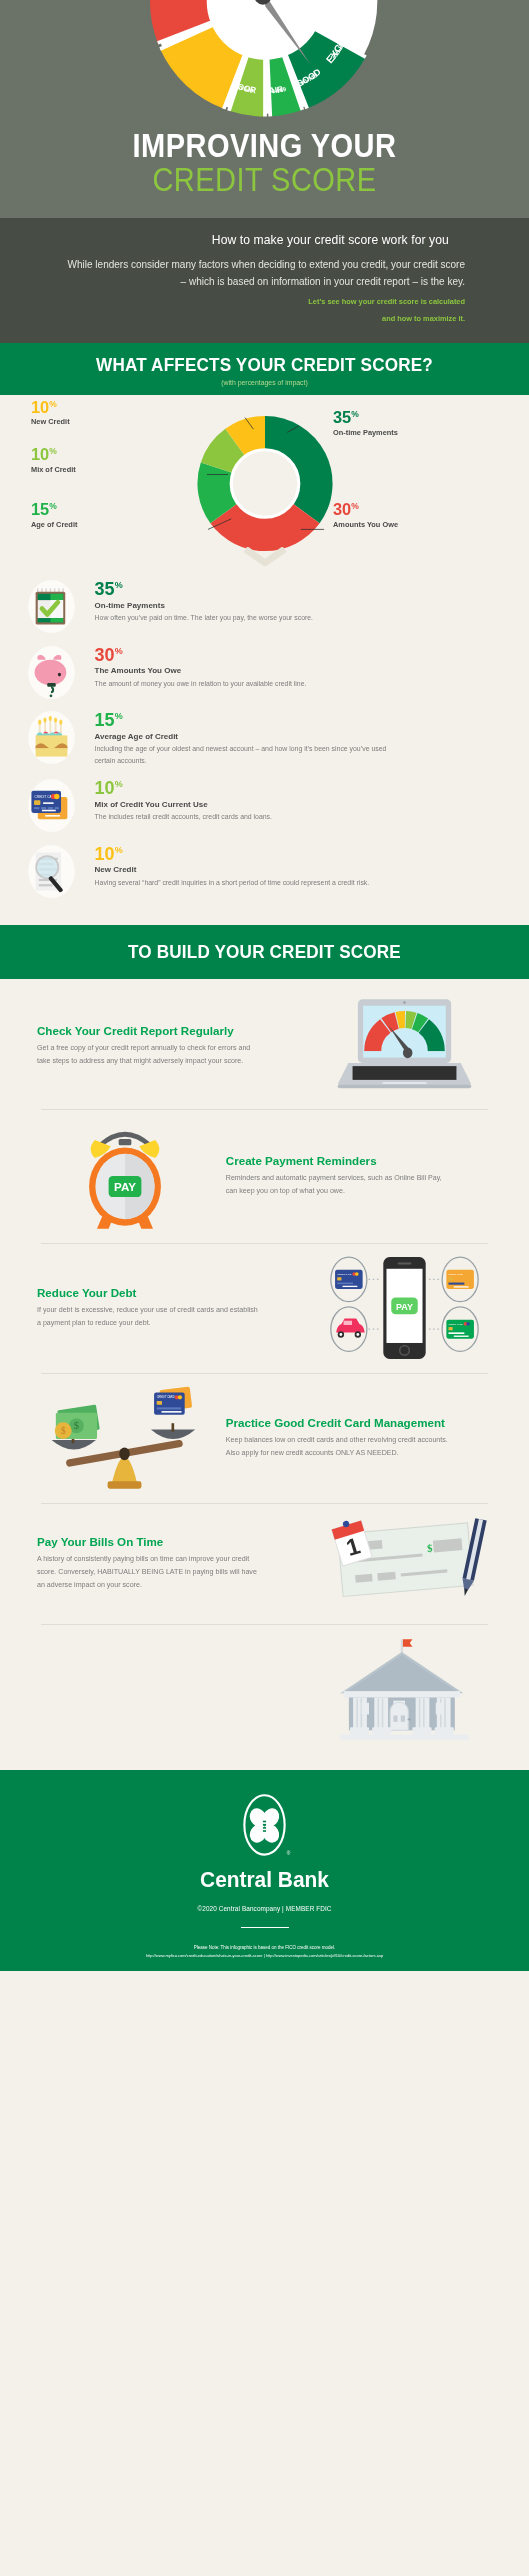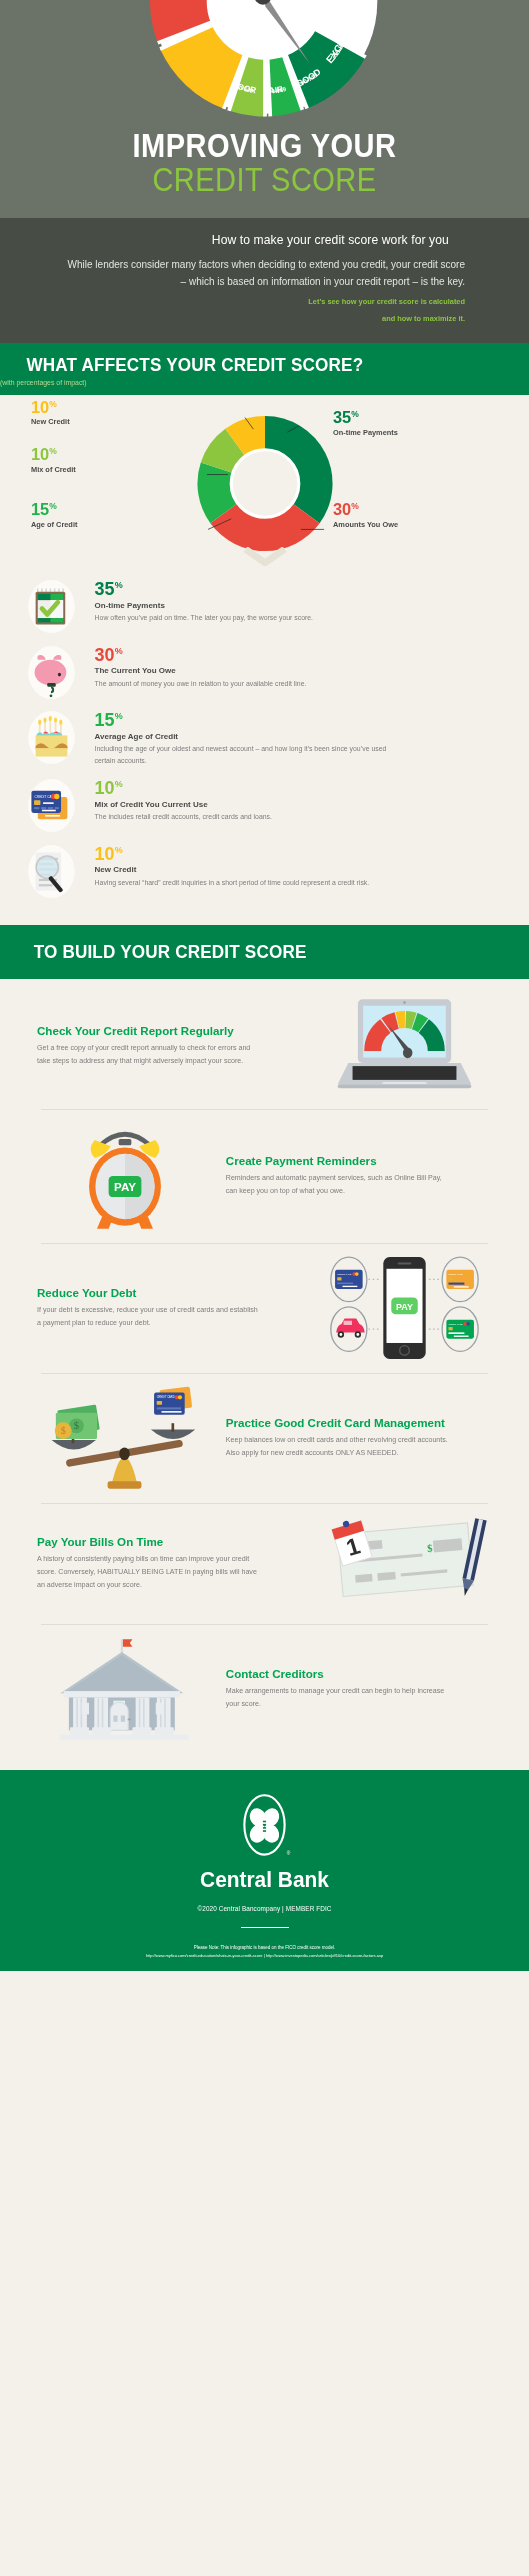--- a/index.html
+++ b/index.html
@@ -37,21 +37,21 @@
   .intro { background: #474c44; padding: 13.8px 64px 18px; text-align: right; }
   .intro-head {
     color: #fff; font-size: 13.2px; font-weight: normal;
     margin-bottom: 8.5px; letter-spacing: 0.1px;
     transform: scaleX(0.92); transform-origin: center;
   }
   .intro-body { color: #e4e6e1; font-size: 10px; line-height: 1.75; }
   .intro-cta { color: #8cc63f; font-size: 7.4px; font-weight: bold; line-height: 1.65; margin-top: 4.8px; }
 
   
-  .section-bar { background: #00834a; padding: 11.6px 0 9.5px; text-align: left; }
+  .section-bar { background: #00834a; padding: 11.6px 0 9.5px; text-align: center; }
   .section-bar.tall { padding: 16px 8px 16px; }
   .section-title {
     color: #fff; font-size: 19px; font-weight: bold; letter-spacing: 0.2px;
     font-family: "Liberation Sans Narrow","Liberation Sans", sans-serif;
     transform: scaleX(0.9); transform-origin: center;
   }
   .section-sub { color: #b7d98f; font-size: 6.9px; margin-top: 2.6px; }
 
   
   .donut-block { background: #f4f1ea; padding: 13.8px 0 3.2px; position: relative; height: 175px; }
@@ -276,21 +276,21 @@
           <ellipse cx="46" cy="52" rx="30" ry="24" fill="#f49ab0"></ellipse>
           <path d="M60 42 q14 6 12 18 q-2 10 -14 12 Z" fill="#f79bb2"></path>
           <ellipse cx="63" cy="56" rx="3" ry="3.4" fill="#2d2d2d"></ellipse>
           <rect x="40" y="72" width="16" height="7" rx="2" fill="#23452f"></rect>
           <path d="M47 80 q4 0 4 5 q0 4 -4 4" stroke="#1e5c3a" stroke-width="4" fill="none"></path>
           <circle cx="47" cy="96" r="2.6" fill="#1e5c3a"></circle>
         </svg>
       </div>
       <div class="factor-txt">
         <div class="factor-pct" style="color:#e8483c;"><span>30</span><sup>%</sup></div>
-        <div class="factor-name">The Current You Owe</div>
+        <div class="factor-name">The Amounts You Owe</div>
         <div class="factor-desc">The amount of money you owe in relation to your available credit line.</div>
       </div>
     </div>
 
     <div class="factor">
       <div class="factor-icon">
         <svg width="51" height="55" viewBox="0 0 96 104">
           <ellipse cx="48" cy="52" rx="44" ry="50" fill="#fcfbf7"></ellipse>
           <g>
             <rect x="24" y="26" width="3.5" height="20" fill="#f3e3c3"></rect>
@@ -550,24 +550,20 @@
             <rect x="288" y="6" width="8" height="116" fill="#dfe3ea"></rect>
             <path d="M 281 122 l11 30 l11 -30 Z" fill="#5a6a8c"></path>
             <path d="M 289 140 l3 14 l3 -14 Z" fill="#2d2d2d"></path>
           </g>
         </svg>
       </div>
     </div>
     <div class="tip-divider"></div>
 
     <div class="tip reverse">
-      <div class="tip-body">
-        <div class="tip-title">Contact Creditors</div>
-        <div class="tip-desc">Make arrangements to manage your credit can begin to help increase your score.</div>
-      </div>
       <div class="tip-media">
         <svg width="143" height="106" viewBox="0 0 270 200">
           <rect x="128" y="6" width="4" height="26" fill="#d7dade"></rect>
           <path d="M 132 6 h18 l-5 7 l5 7 h-18 Z" fill="#e8532f"></path>
           <path d="M 130 30 L 246 108 L 14 108 Z" fill="#b8c4cc"></path>
           <path d="M 130 36 L 232 104 L 28 104 Z" fill="#aebac4"></path>
           <rect x="20" y="104" width="220" height="12" fill="#e9edf0"></rect>
           <rect x="30" y="116" width="200" height="62" fill="#aebac4"></rect>
           <g fill="#e9edf0">
             <rect x="38" y="116" width="26" height="62"></rect>

